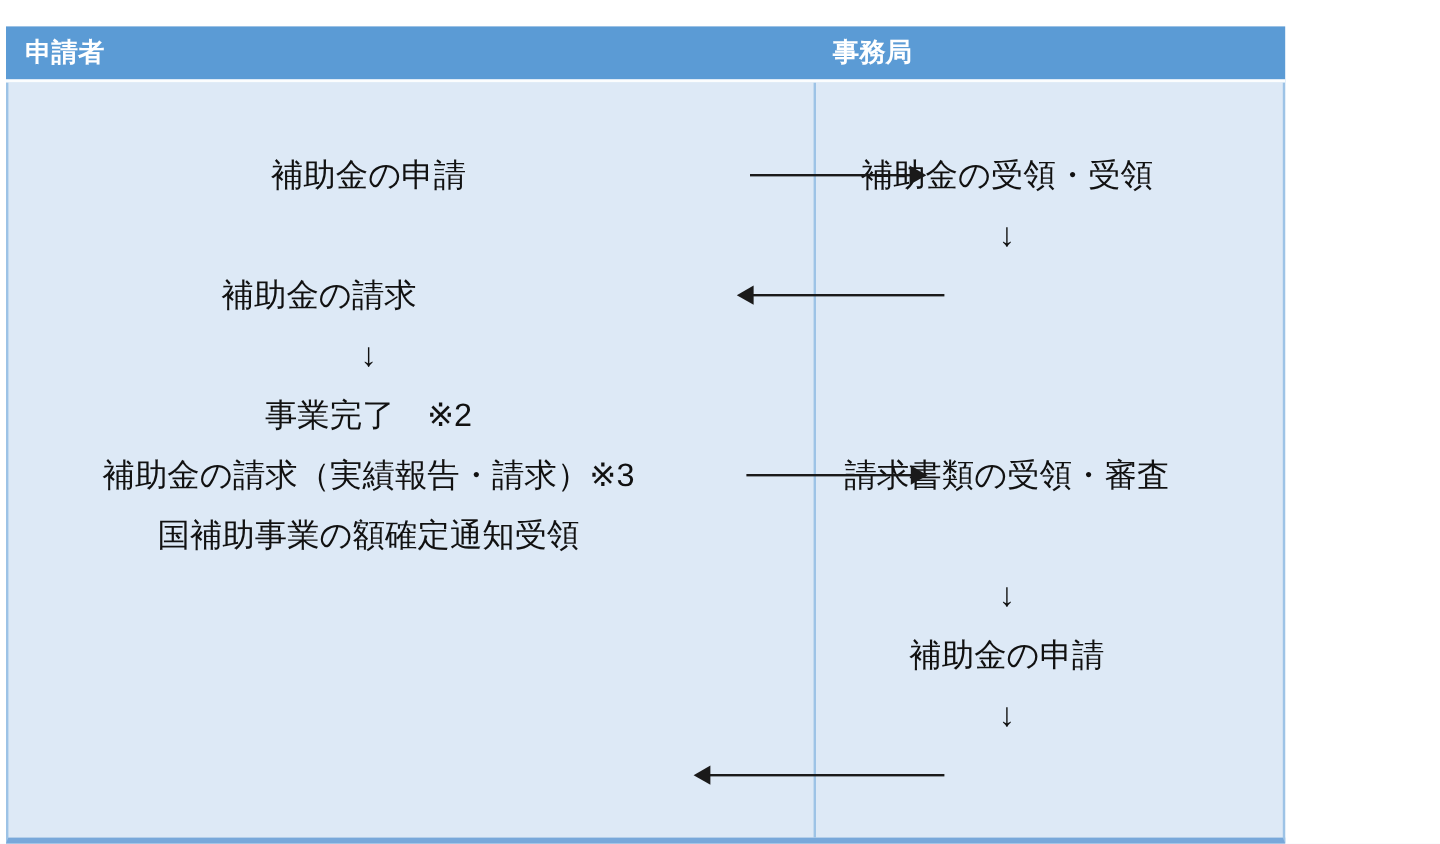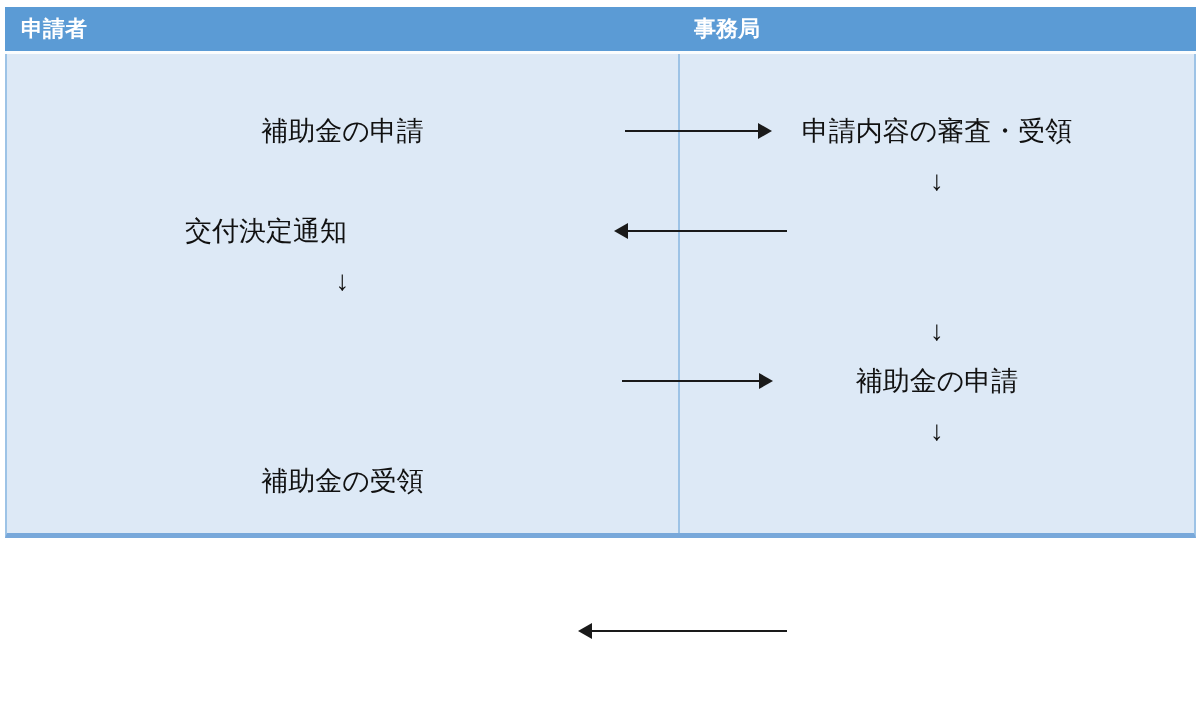--- a/index.html
+++ b/index.html
@@ -9,21 +9,21 @@
     --border:#9DC3E6;
     --bottom-border:#78A8DA;
     --text:#111111;
     --arrow:#1A1A1A;
   }
   *{margin:0;padding:0;box-sizing:border-box;}
   html,body{width:1200px;height:703px;background:#FFFFFF;overflow:hidden;}
   body{font-family:"Liberation Sans","DejaVu Sans",sans-serif;color:var(--text);}
 
   .flow-table{
-    position:absolute;left:5px;top:7px;width:1191px;
+    position:absolute;left:5px;top:22px;width:1066px;
   }
   .thead{
     display:flex;height:47px;background:var(--header-bg);
     border-bottom:3px solid #FBFDFE;
   }
   .th{
     color:var(--header-text);font-weight:bold;font-size:22px;
     display:flex;align-items:center;padding-left:16px;
   }
   .th.left{width:673px;}
@@ -76,57 +76,68 @@
   <div class="thead">
     <div class="th left">申請者</div>
     <div class="th right">事務局</div>
   </div>
 
   <div class="tbody">
     <div class="divider"></div>
 
     <div class="row">
       <div class="cell left">補助金の申請</div>
-      <div class="cell right">申請内容の審査・受領</div>
+      <div class="cell right">補助金の受領・受領</div>
     </div>
 
     <div class="row">
       <div class="cell left"></div>
       <div class="cell right downglyph">↓</div>
     </div>
 
     <div class="row">
-      <div class="cell right">交付決定通知</div>
+      <div class="cell right">補助金の請求</div>
     </div>
 
     <div class="row">
       <div class="cell left downglyph">↓</div>
       <div class="cell right"></div>
     </div>
 
+    <div class="row">
+      <div class="cell left">事業完了　※2</div>
+      <div class="cell right"></div>
+    </div>
 
+    <div class="row">
+      <div class="cell left">補助金の請求（実績報告・請求）※3</div>
+      <div class="cell right">請求書類の受領・審査</div>
+    </div>
 
+    <div class="row">
+      <div class="cell left">国補助事業の額確定通知受領</div>
+      <div class="cell right"></div>
+    </div>
 
     <div class="row">
       <div class="cell left"></div>
       <div class="cell right downglyph">↓</div>
     </div>
 
     <div class="row">
       <div class="cell left"></div>
       <div class="cell right">補助金の申請</div>
     </div>
 
     <div class="row">
       <div class="cell left"></div>
       <div class="cell right downglyph">↓</div>
     </div>
 
     <div class="row">
-      <div class="cell left">補助金の受領</div>
     </div>
 
     <div class="arrow arrow-right a1"></div>
     <div class="arrow arrow-left a2"></div>
     <div class="arrow arrow-right a3"></div>
     <div class="arrow arrow-left a4"></div>
   </div>
 
 </div>
 

